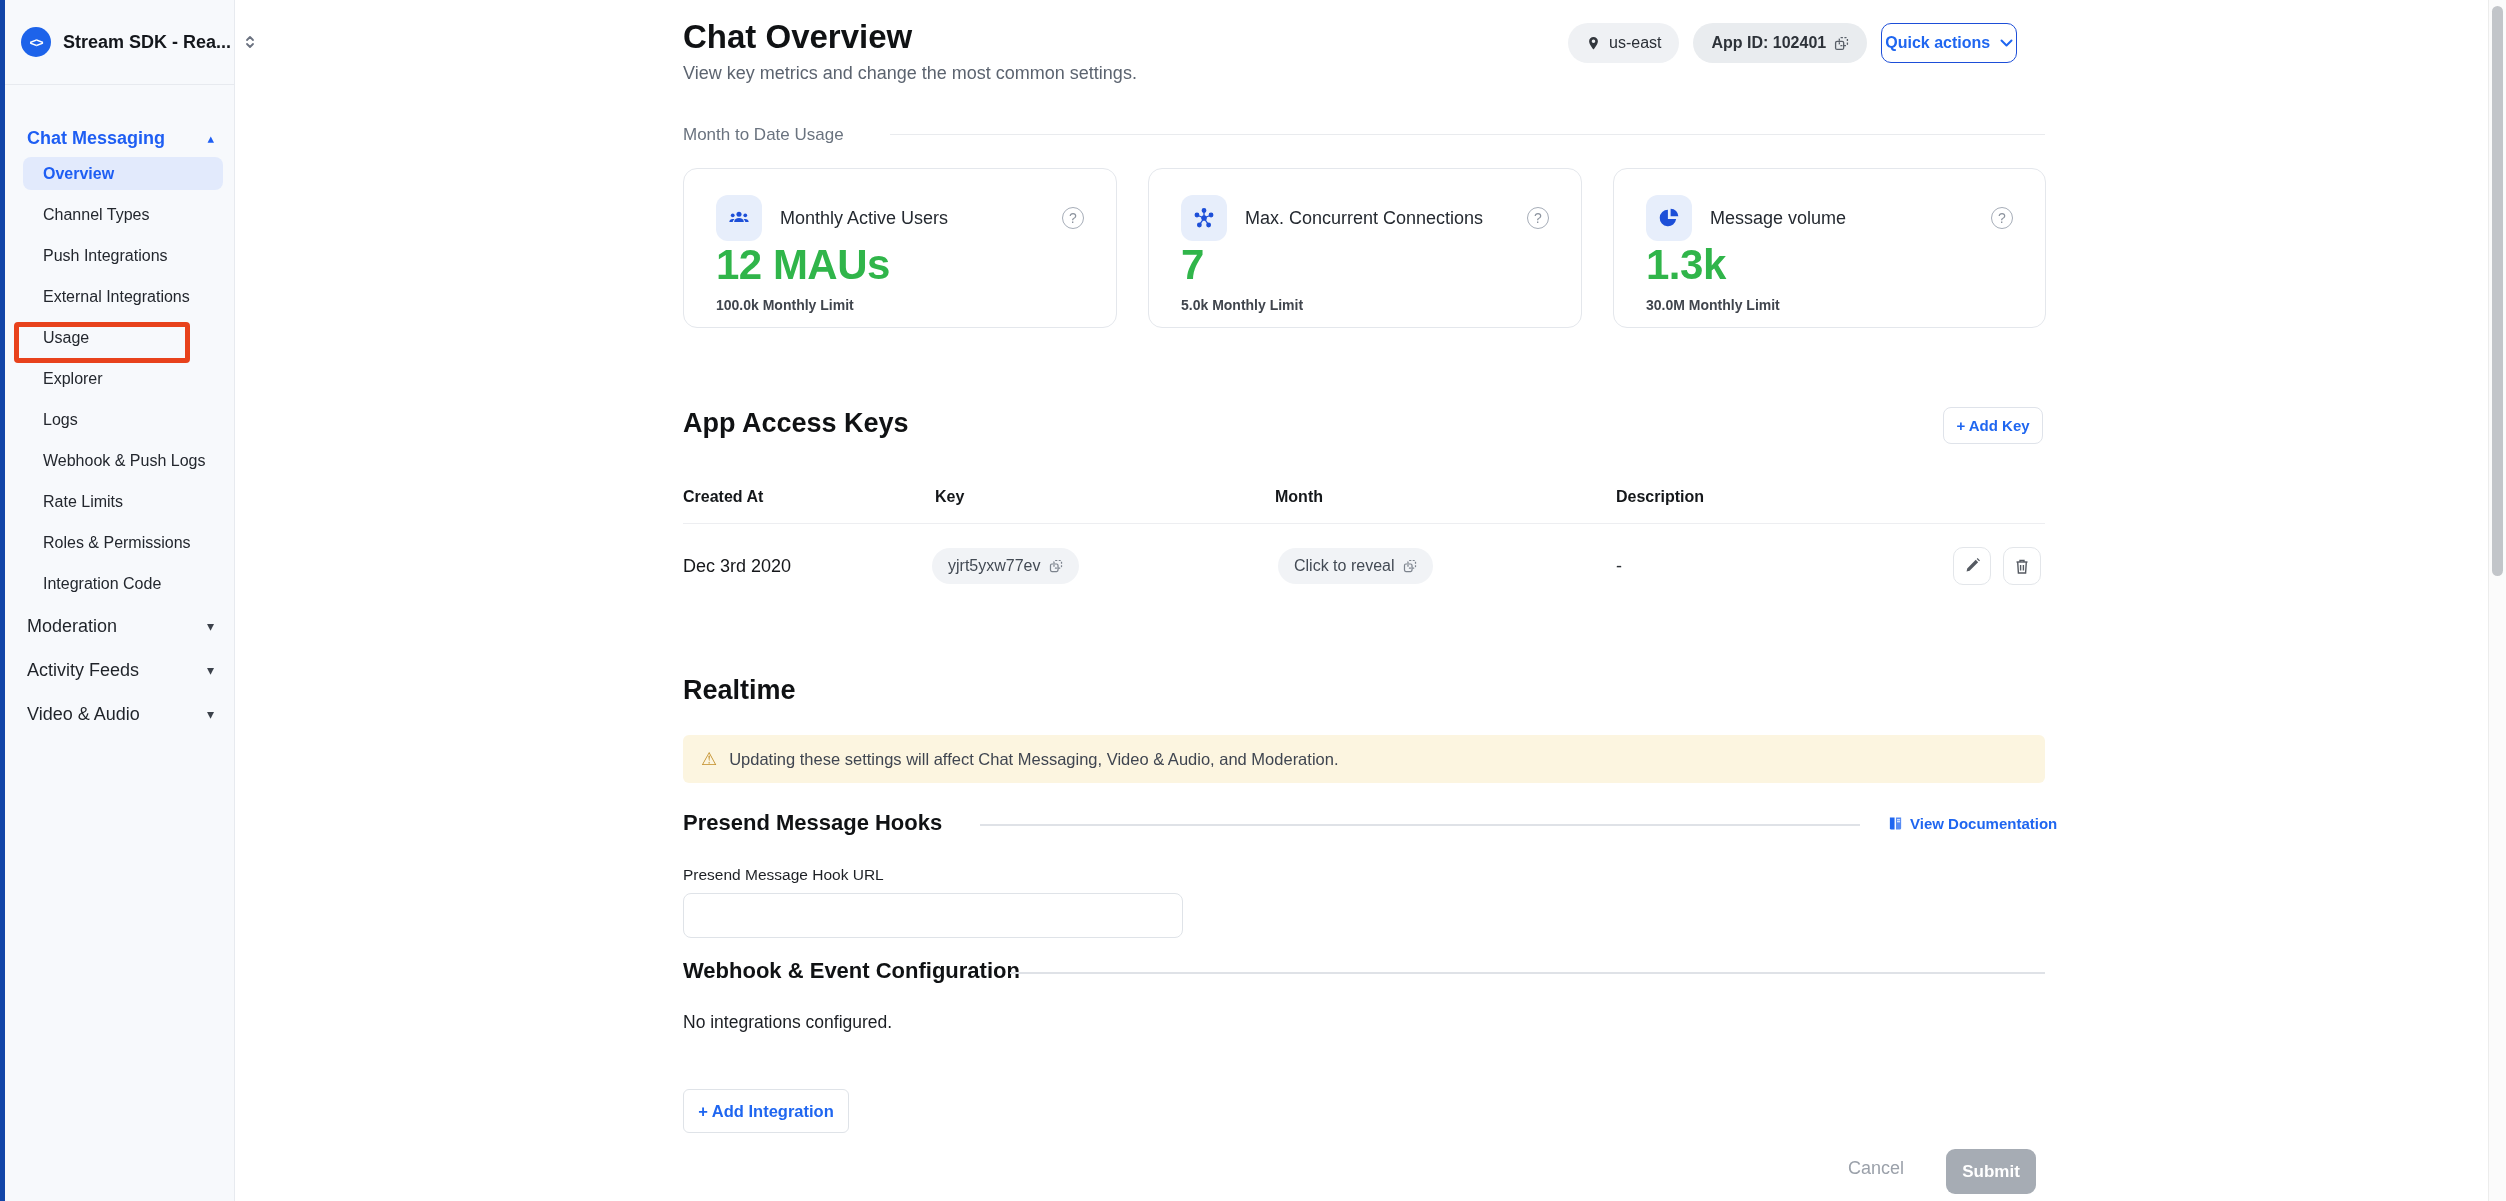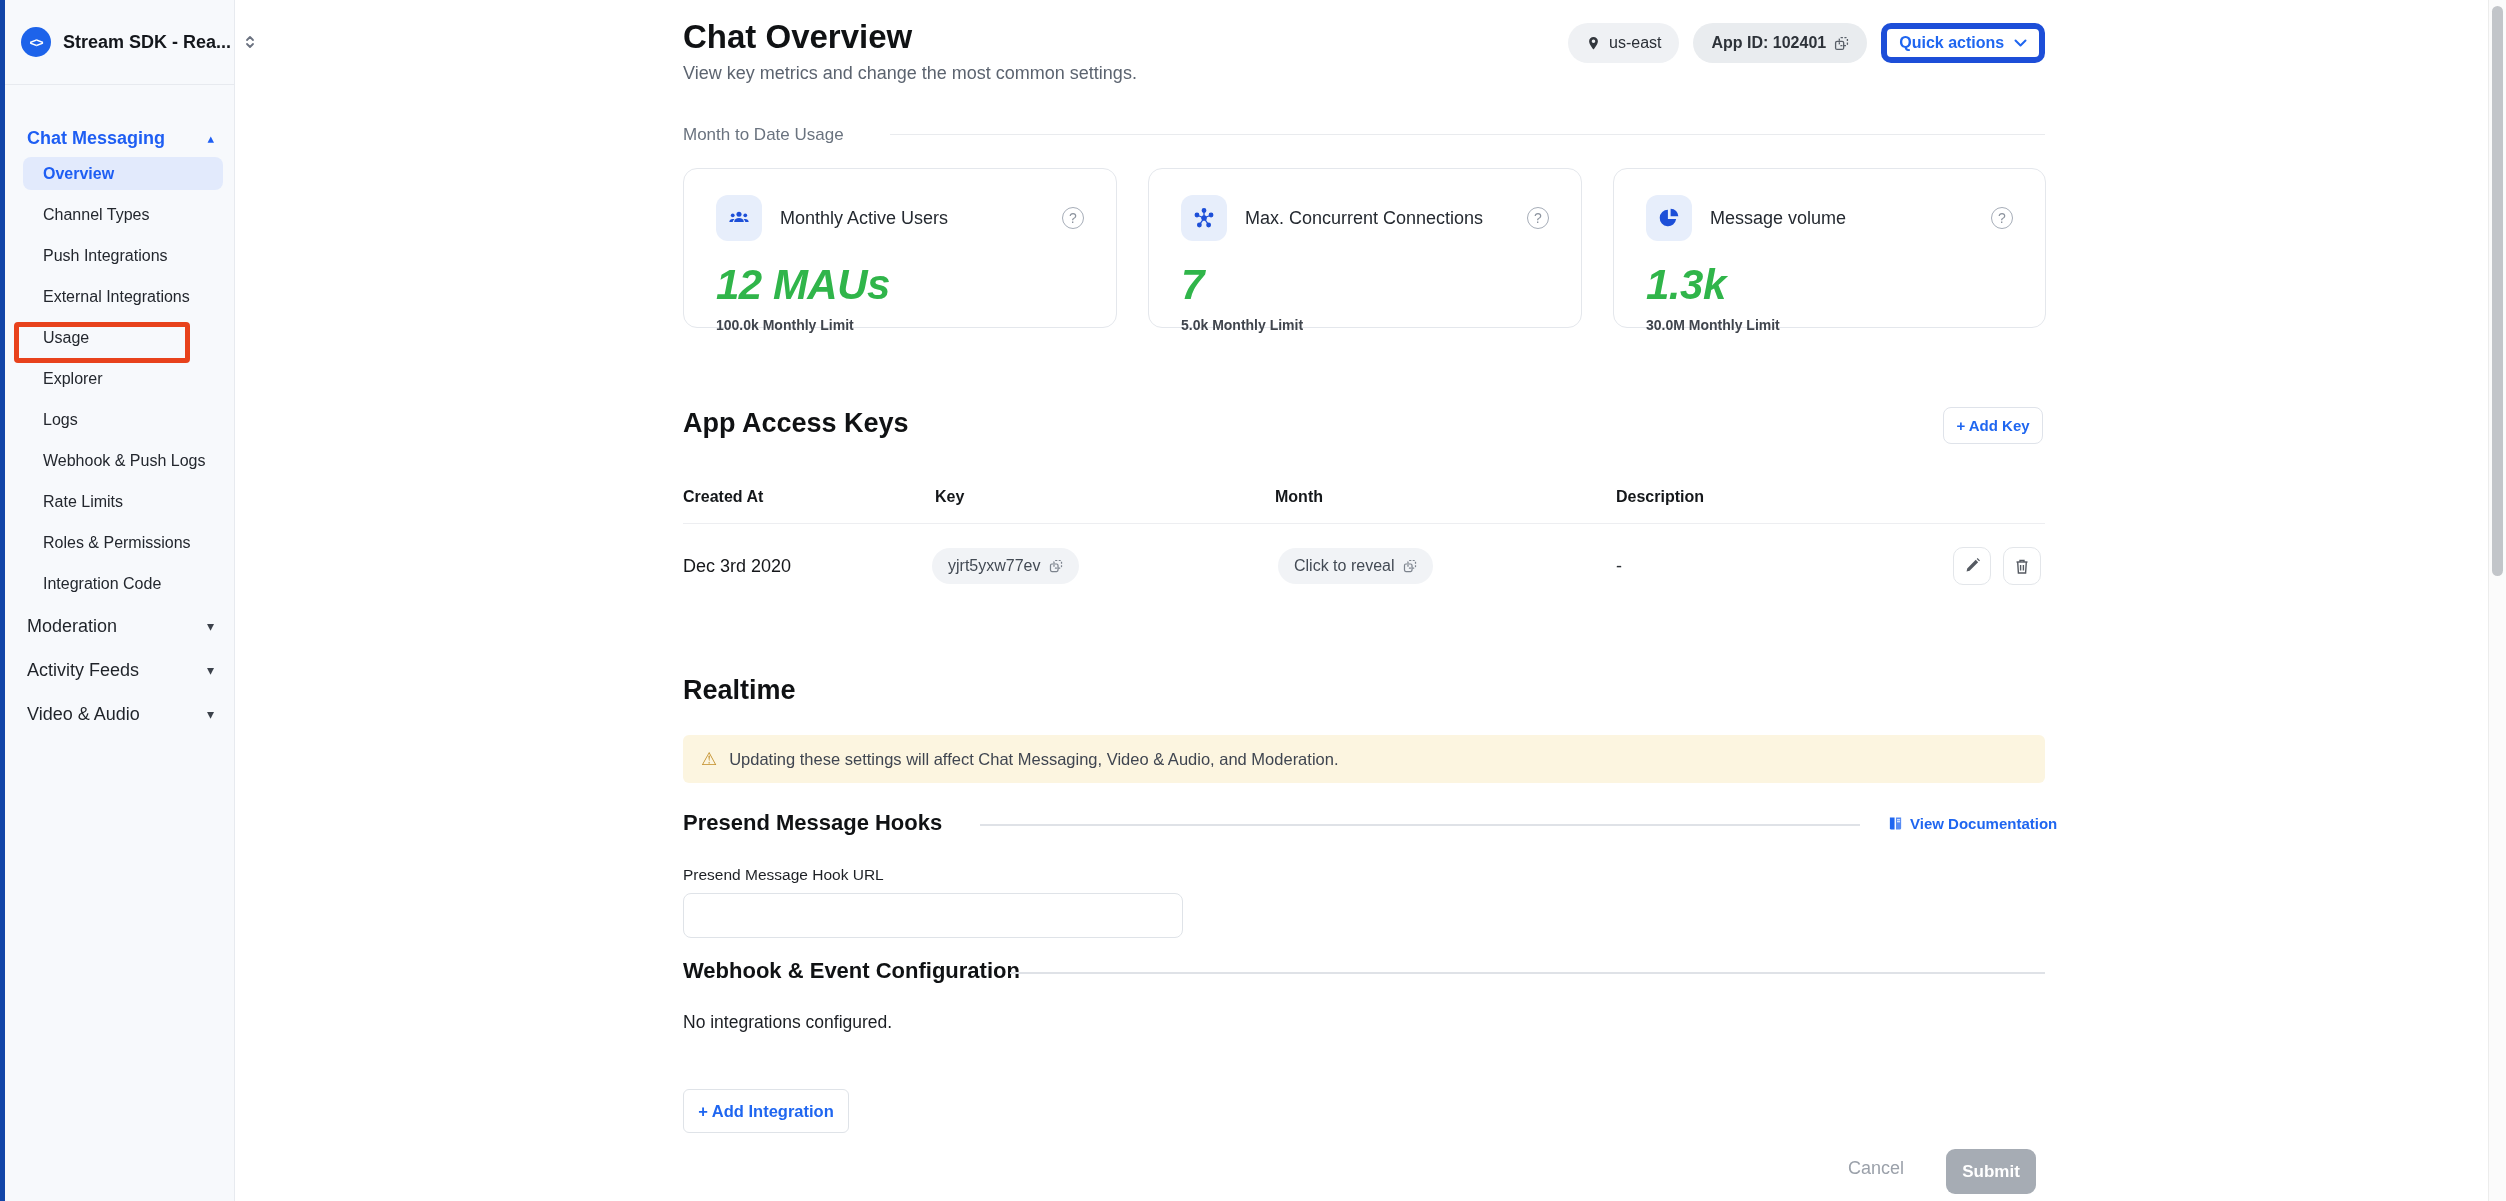--- a/index.html
+++ b/index.html
@@ -39,38 +39,38 @@
   .sb-bottom-section .sec-label2 { font-size:18px; color:#1f2329; }
 
   
   .page-title { position:absolute; left:683px; top:18px; font-size:33px; font-weight:bold; color:#101214; }
   .page-subtitle { position:absolute; left:683px; top:63px; font-size:18px; color:#5c6470; }
   .hdr-right { position:absolute; top:23px; left:1568px; display:flex; align-items:center; gap:14px; }
   .pill { height:40px; border-radius:20px; display:flex; align-items:center; gap:8px;
           padding:0 18px; font-size:16px; color:#2a2f36; }
   .pill.region { background:#eff1f4; }
   .pill.appid  { background:#e9ecef; font-weight:bold; color:#2d3239; cursor:pointer; }
-  .btn-quick { height:40px; width:164px; background:#fff; border:6px solid #1d4ed8; border-radius:10px;
+  .btn-quick { height:40px; width:136px; background:#fff; border:1px solid #1d4ed8; border-radius:10px;
                display:flex; align-items:center; justify-content:center; gap:10px;
                font-size:16px; font-weight:bold; color:#1f66f0; cursor:pointer; }
 
   
   .mtd-label { position:absolute; left:683px; top:125px; font-size:17px; color:#6a737f; }
   .mtd-rule { position:absolute; left:890px; top:134px; width:1155px; height:1px; background:#e9ebee; }
   .card { position:absolute; top:168px; width:434px; height:160px; background:#fff;
           border:1px solid #e4e7ec; border-radius:14px; padding:26px 32px; }
   .card.c1 { left:683px; } .card.c2 { left:1148px; } .card.c3 { left:1613px; width:433px; }
   .card-top { display:flex; align-items:center; gap:18px; }
   .icon-chip { width:46px; height:46px; border-radius:12px; background:#e7eefb; color:#1d4fd8;
                display:flex; align-items:center; justify-content:center; flex:none; }
   .card-title { font-size:18px; color:#252a31; flex:1; }
   .help-dot { width:22px; height:22px; border:1.5px solid #a6adb8; border-radius:50%;
               color:#8c939e; font-size:14px; display:flex; align-items:center; justify-content:center;
               cursor:pointer; flex:none; }
-  .card-value { margin-top:20px; font-size:42px; font-weight:bold; color:#30b54a; letter-spacing:-0.5px;font-style:italic; }
+  .card-value { margin-top:0; font-size:42px; font-weight:bold; color:#30b54a; letter-spacing:-0.5px; }
   .card-limit { margin-top:8px; font-size:14px; font-weight:bold; color:#40454d; }
 
   
   .ak-heading { position:absolute; left:683px; top:408px; font-size:27px; font-weight:bold; color:#101214; }
   .btn-addkey { position:absolute; left:1943px; top:407px; width:100px; height:37px; background:#fff;
                 border:1px solid #dfe3ea; border-radius:8px; font-size:15px; font-weight:bold; color:#1f66f0;
                 display:flex; align-items:center; justify-content:center; cursor:pointer;text-align:center; }
   .ak-colhead { position:absolute; top:488px; font-size:16px; font-weight:bold; color:#14171a; }
   .ak-rule { position:absolute; left:683px; top:523px; width:1362px; height:1px; background:#edeef1; }
   .ak-date { position:absolute; left:683px; top:556px; font-size:18px; color:#15171a; }

